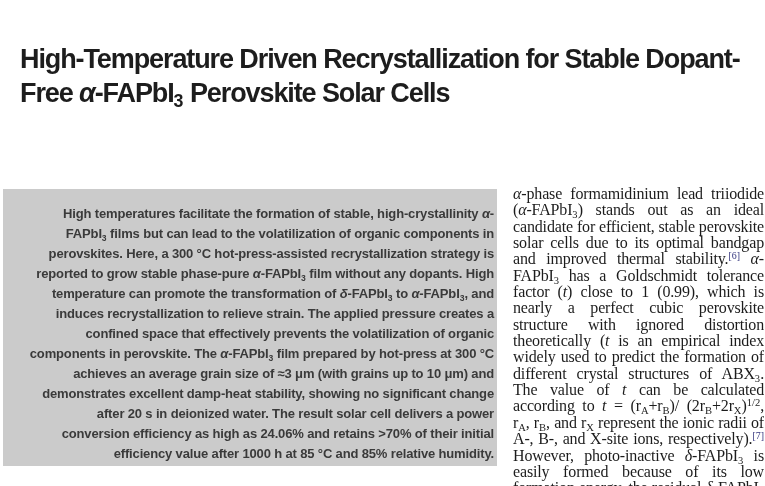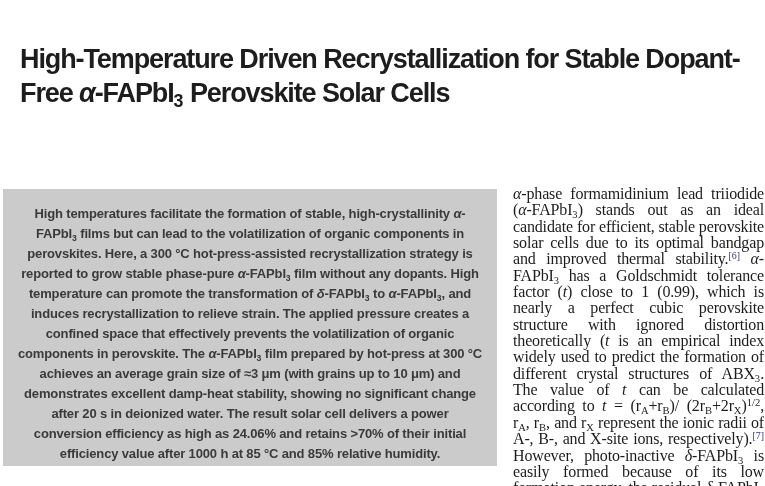--- a/index.html
+++ b/index.html
@@ -34,26 +34,26 @@
     font-style:italic;font-weight:400;
     font-size:18px;line-height:28px;
     letter-spacing:-0.4px;
     color:var(--authors_text);
   }
   .abstract-box{
     position:absolute;left:3px;top:189px;width:494px;height:277px;
     background:var(--abstract_bg);
   }
   .abstract-text{
-    position:absolute;left:14px;top:15px;width:466px;
+    position:absolute;left:25px;top:15px;width:466px;
     font-weight:700;
     font-size:13px;line-height:20px;
     letter-spacing:-0.15px;
     color:var(--abstract_text);
-    text-align:center;
+    text-align:right;
   }
   .intro-col{
     position:absolute;left:513px;top:186px;width:251px;height:300px;
     font-family:"Liberation Serif",serif;
     font-size:16px;line-height:16.35px;
     letter-spacing:-0.15px;
     text-align:justify;
     color:var(--body_text);
     overflow:hidden;
   }

